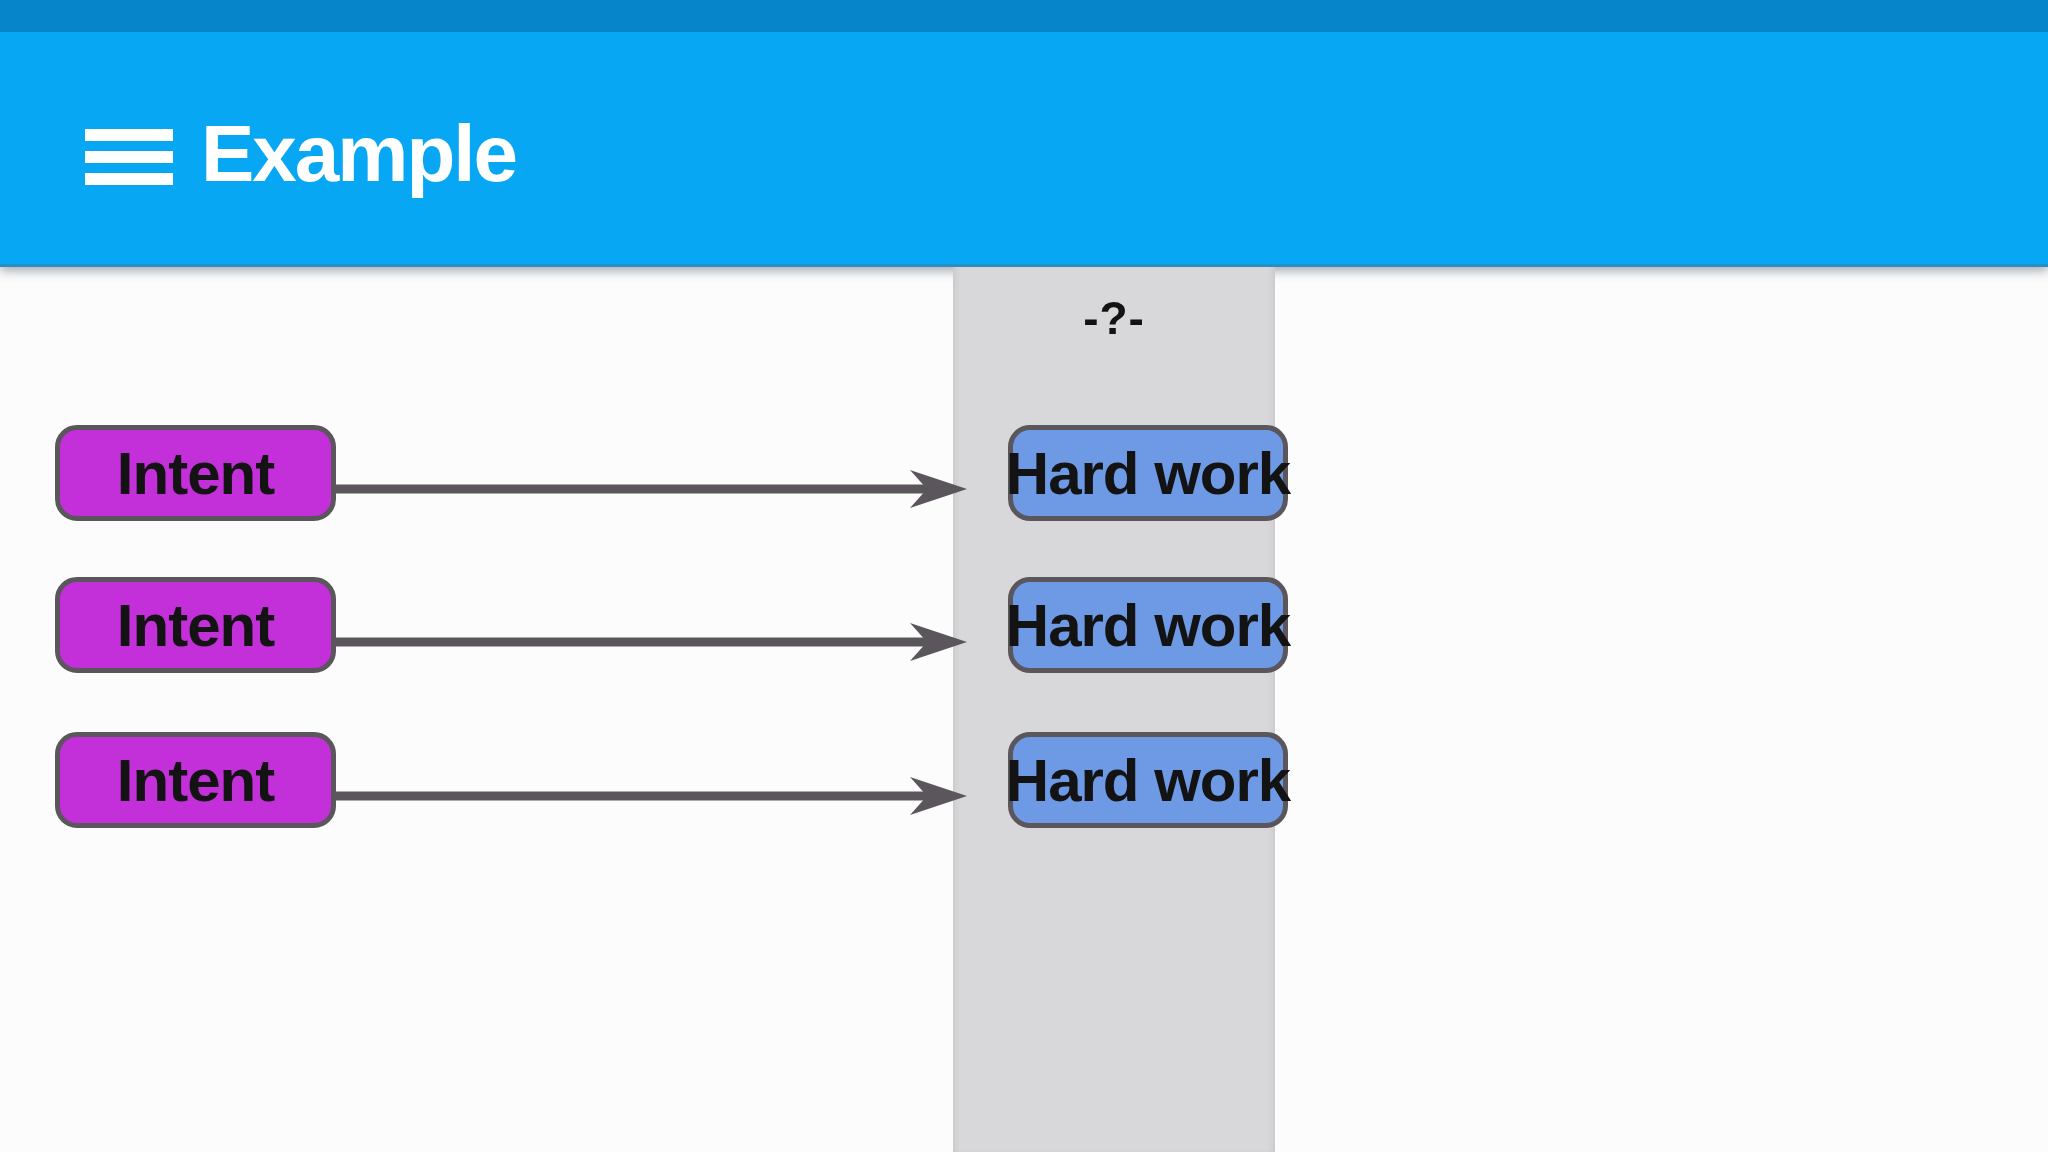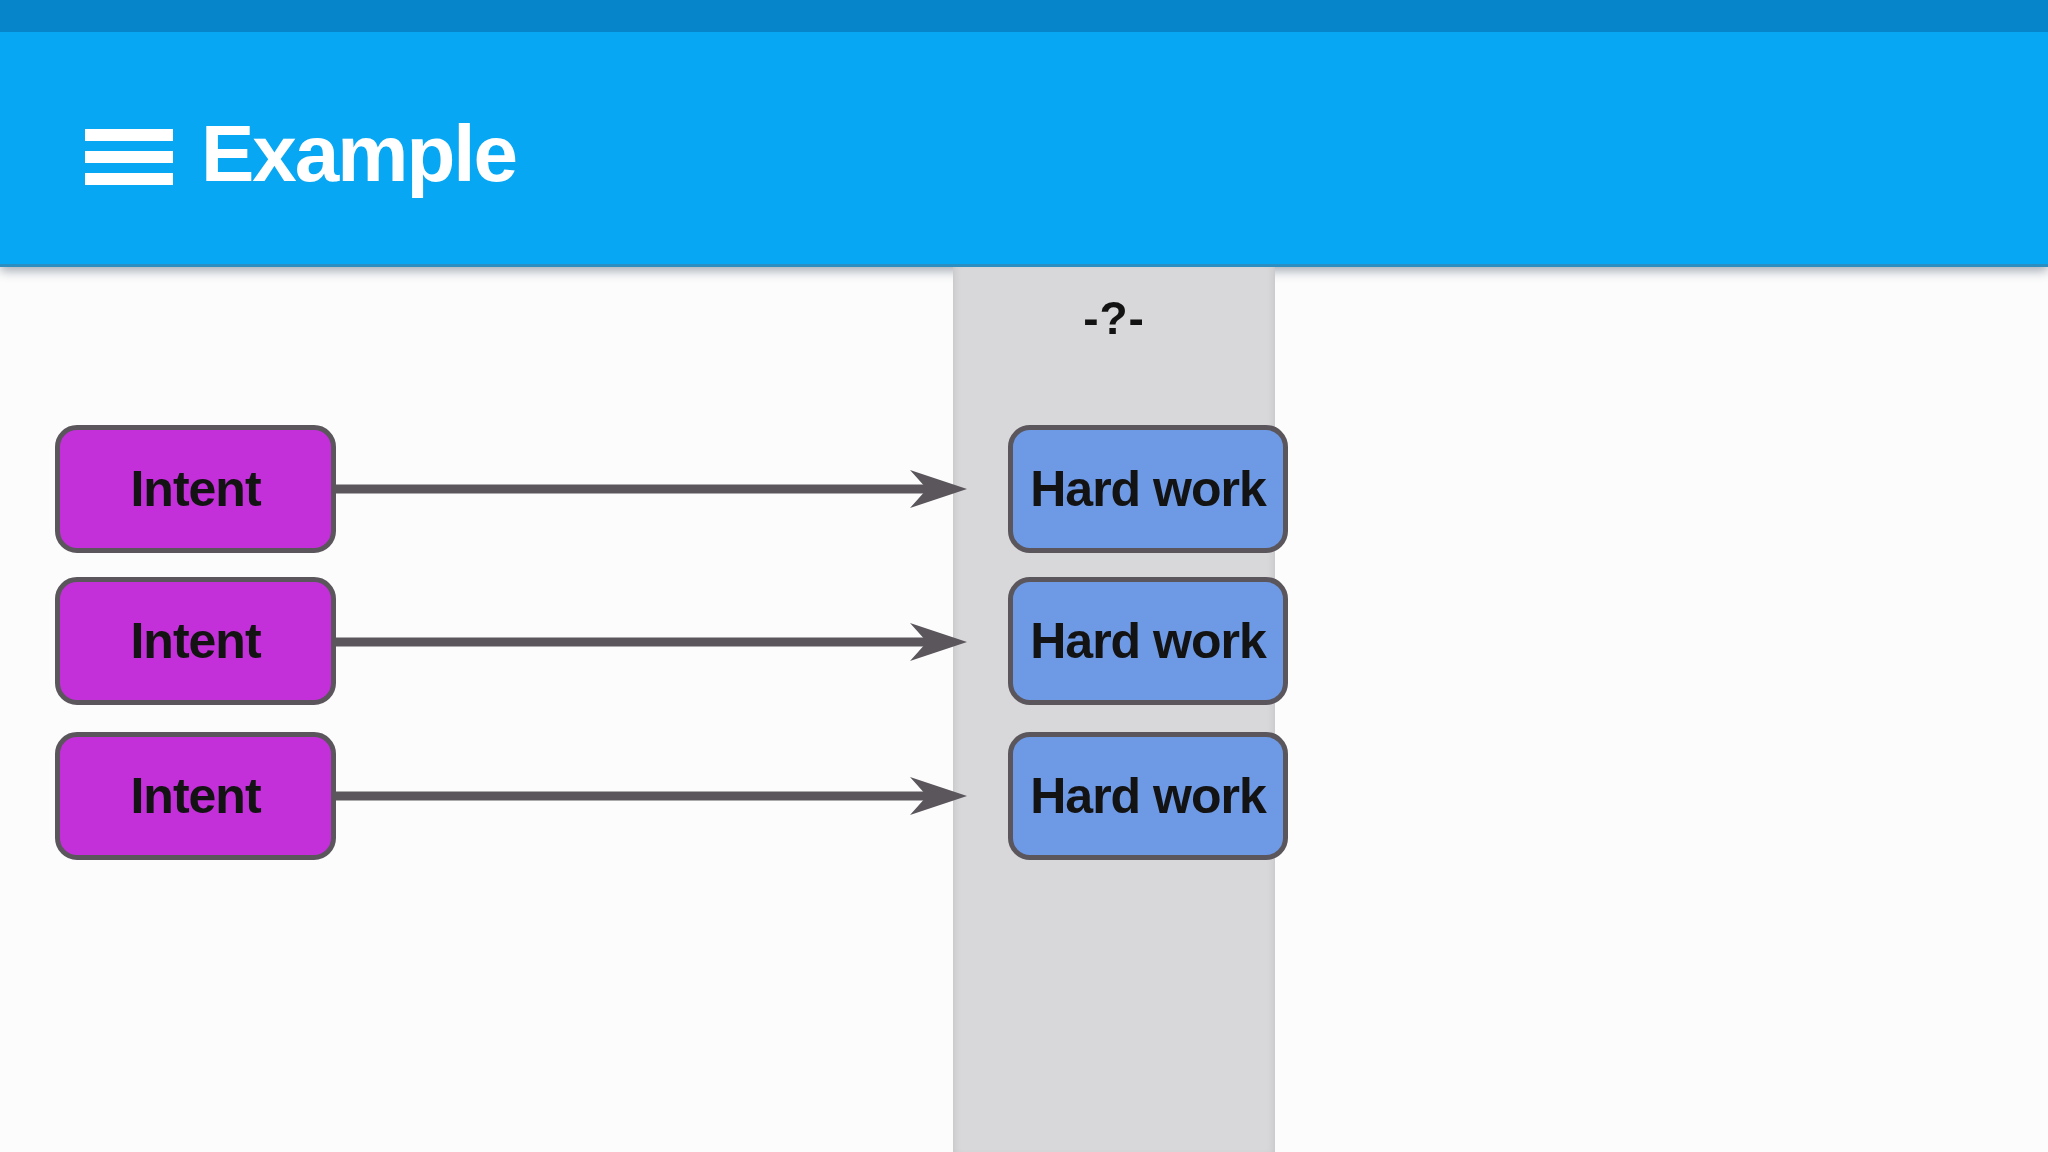--- a/index.html
+++ b/index.html
@@ -64,25 +64,25 @@
     position: absolute; left: 0; top: 24px;
     width: 322px;
     text-align: center;
     font-size: 46px; font-weight: bold;
     letter-spacing: 1px;
     color: var(--text-dark);
   }
 
   .node {
     position: absolute;
-    height: 128px;
+    height: 96px;
     border: 5px solid var(--stroke);
     border-radius: 22px;
     display: flex; align-items: center; justify-content: center;
-    font-size: 50px; font-weight: bold;
+    font-size: 60px; font-weight: bold;
     letter-spacing: -1px;
     color: var(--text-dark);
     white-space: nowrap;
   }
   .intent-node { left: 55px;  width: 281px; background: var(--intent-fill); }
   .work-node   { left: 1008px; width: 280px; background: var(--work-fill); }
 
   .row1 .node { top: 425px; }
   .row2 .node { top: 577px; }
   .row3 .node { top: 732px; }

